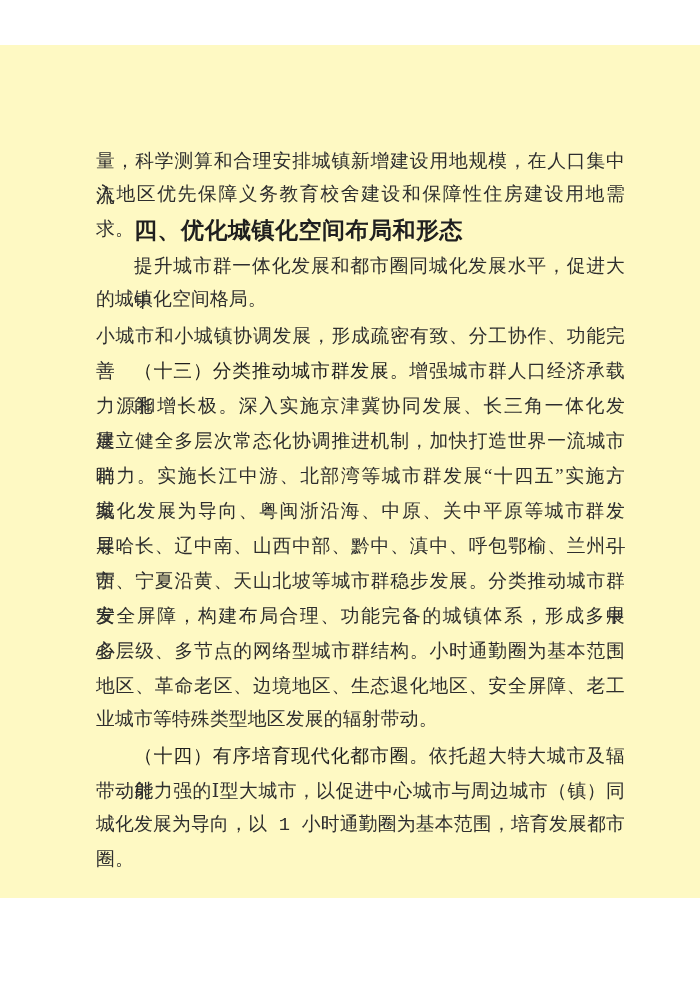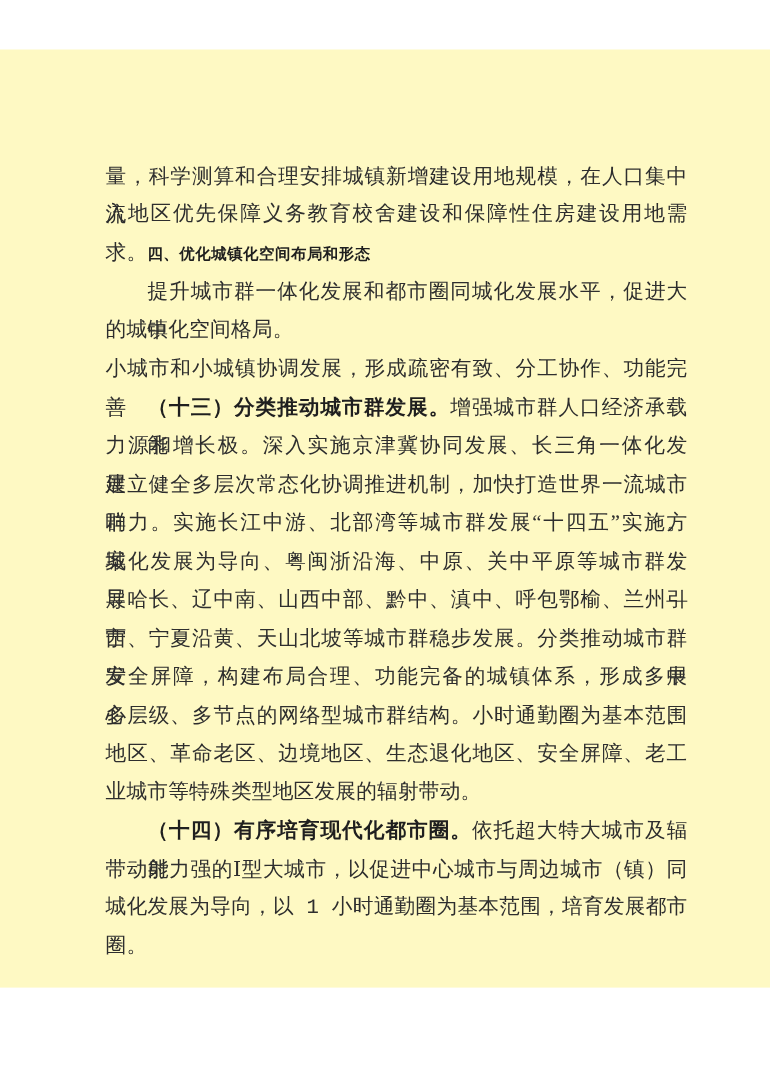--- a/index.html
+++ b/index.html
@@ -34,28 +34,28 @@
   .line.end {
     text-align-last: left;
     font-family: Liberation Mono, monospace;
   }
   .line.indent {
     padding-left: 38px;
   }
   .line.heading {
     font-family: "Liberation Sans", "DejaVu Sans", sans-serif;
     font-weight: 700;
-    font-size: 14px;
+    font-size: 23px;
     color: #1f1f1f;
     text-align: left;
     text-align-last: left;
     letter-spacing: 0.5px;
   }
   .lead-bold {
-    font-weight: 700;
+    font-weight: 400;
     color: #1f1f1f;
   }
   .footer {
     position: absolute;
     left: 98px;
     top: 876px;
     height: 24px;
     line-height: 24px;
     font-size: 17px;
     color: #2e2e2e;

